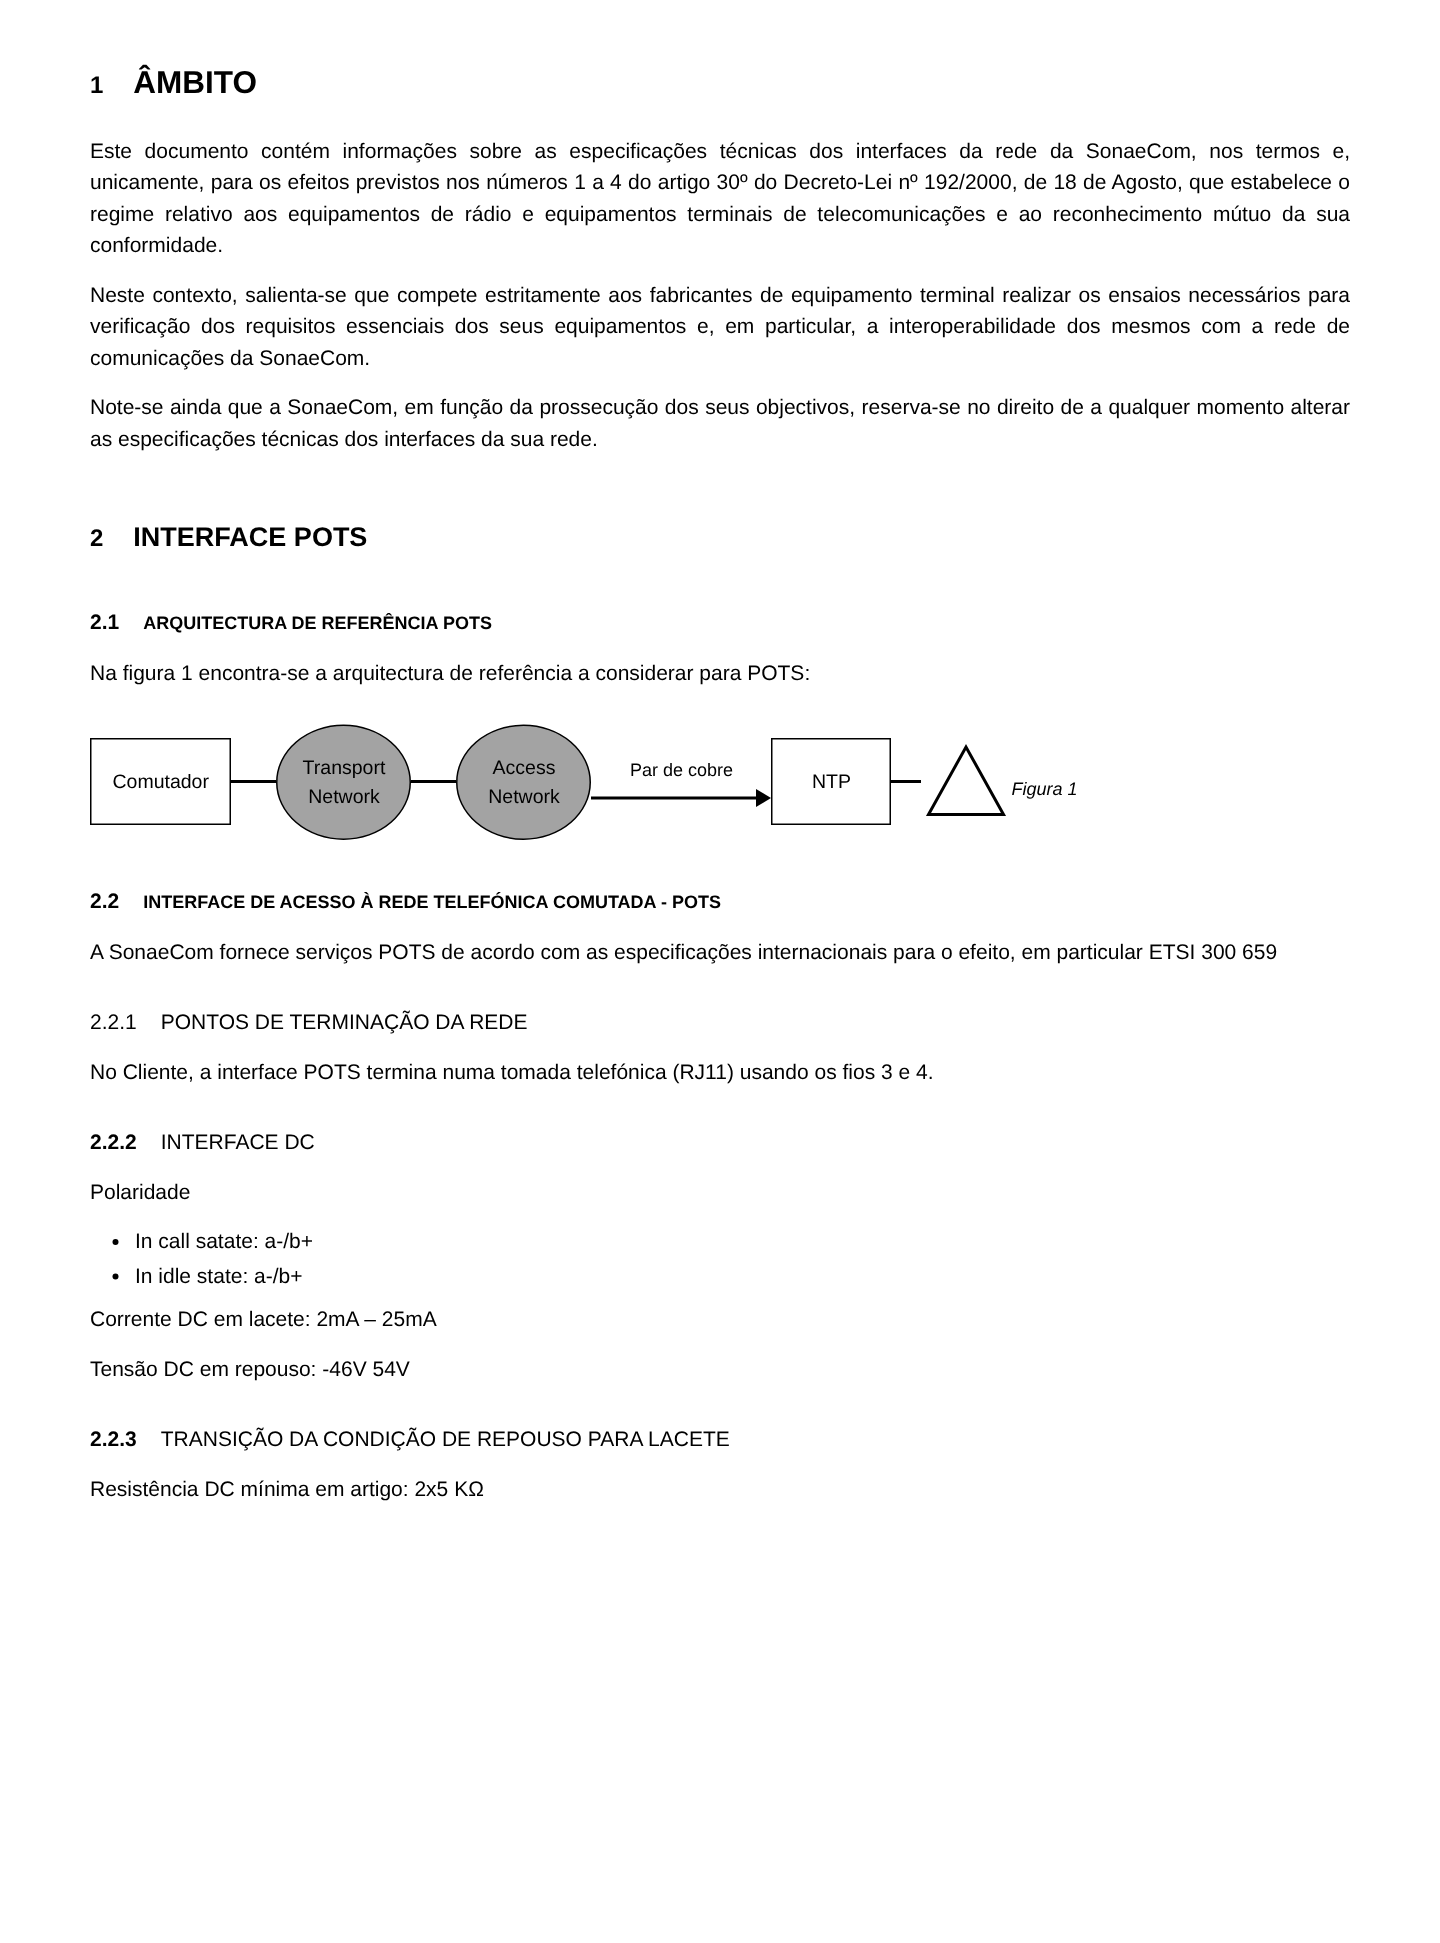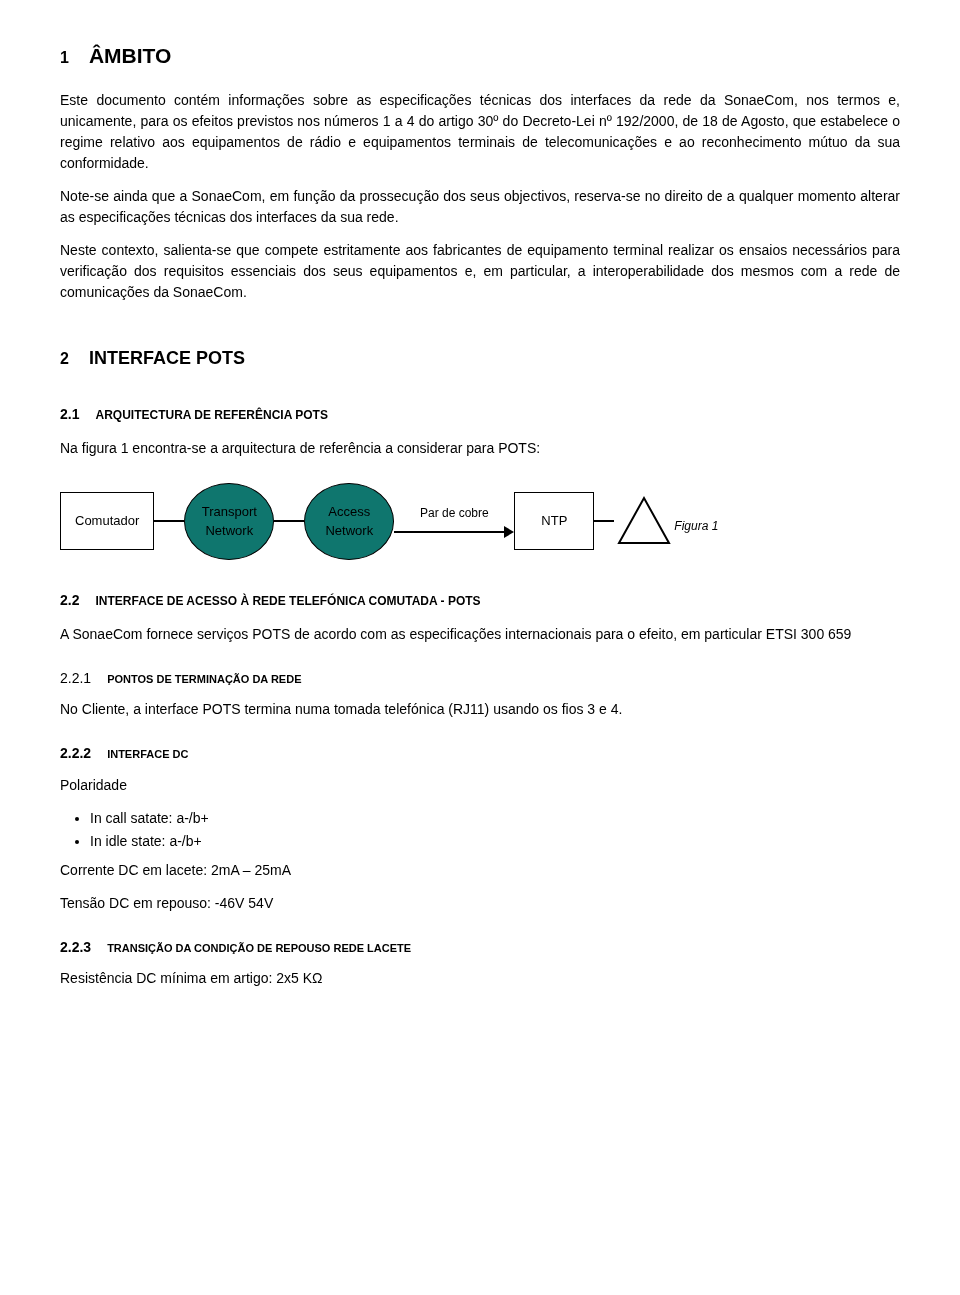--- a/index.html
+++ b/index.html
@@ -35,22 +35,22 @@
       font-size: 18px;
       font-weight: bold;
       margin: 24px 0 8px 0;
     }
     .subsection-title {
       font-size: 12px;
       font-weight: bold;
       margin: 18px 0 6px 0;
     }
     .sub2-title {
-      font-size: 11px;
-      font-weight: bold;
+      font-size: 14px;
+      font-weight: normal;
       margin: 14px 0 4px 0;
     }
     .diagram-container {
       margin: 24px 0 8px 0;
       display: flex;
       flex-direction: row;
       align-items: center;
     }
     .diagram {
       display: flex;
@@ -66,21 +66,21 @@
       font-size: 13px;
       background: #fff;
     }
     .box-oval {
       border: 1.5px solid #000;
       border-radius: 50%;
       padding: 18px 12px;
       min-width: 90px;
       text-align: center;
       font-size: 13px;
-      background: #0f766e;
+      background: #a3a3a3;
     }
     .connector {
       display: flex;
       align-items: center;
     }
     .connector .hline {
       width: 30px;
       height: 2px;
       background: #000;
     }
@@ -119,22 +119,22 @@
   </style>
 </head>
 <body>
 
 <div>
   <div class="heading-row">
     <span class="section-number">1</span>
     <span class="section-heading">ÂMBITO</span>
   </div>
   <p>Este documento contém informações sobre as especificações técnicas dos interfaces da rede da SonaeCom, nos termos e, unicamente, para os efeitos previstos nos números 1 a 4 do artigo 30º do Decreto-Lei nº 192/2000, de 18 de Agosto, que estabelece o regime relativo aos equipamentos de rádio e equipamentos terminais de telecomunicações e ao reconhecimento mútuo da sua conformidade.</p>
+  <p>Neste contexto, salienta-se que compete estritamente aos fabricantes de equipamento terminal realizar os ensaios necessários para verificação dos requisitos essenciais dos seus equipamentos e, em particular, a interoperabilidade dos mesmos com a rede de comunicações da SonaeCom.</p>
   <p>Note-se ainda que a SonaeCom, em função da prossecução dos seus objectivos, reserva-se no direito de a qualquer momento alterar as especificações técnicas dos interfaces da sua rede.</p>
-  <p>Neste contexto, salienta-se que compete estritamente aos fabricantes de equipamento terminal realizar os ensaios necessários para verificação dos requisitos essenciais dos seus equipamentos e, em particular, a interoperabilidade dos mesmos com a rede de comunicações da SonaeCom.</p>
 </div>
 
 <div>
   <div class="heading-row" style="margin-top:18px;">
     <span class="section-number">2</span>
     <span class="section-title">INTERFACE POTS</span>
   </div>
 
   <div>
     <div class="heading-row">
@@ -218,18 +218,18 @@
         <li>In call satate: a-/b+</li>
         <li>In idle state: a-/b+</li>
       </ul>
       <p>Corrente DC em lacete: 2mA – 25mA</p>
       <p>Tensão DC em repouso: -46V  54V</p>
     </div>
 
     <div>
       <div class="heading-row">
         <span style="font-weight:bold; margin-right:16px;">2.2.3</span>
-        <span class="sub2-title">TRANSIÇÃO DA CONDIÇÃO DE REPOUSO REDE LACETE</span>
+        <span class="sub2-title">TRANSIÇÃO DA CONDIÇÃO DE REPOUSO PARA LACETE</span>
       </div>
       <p>Resistência DC mínima em artigo: 2x5 KΩ</p>
     </div>
   </div>
 </div>
 
 </body></html>

